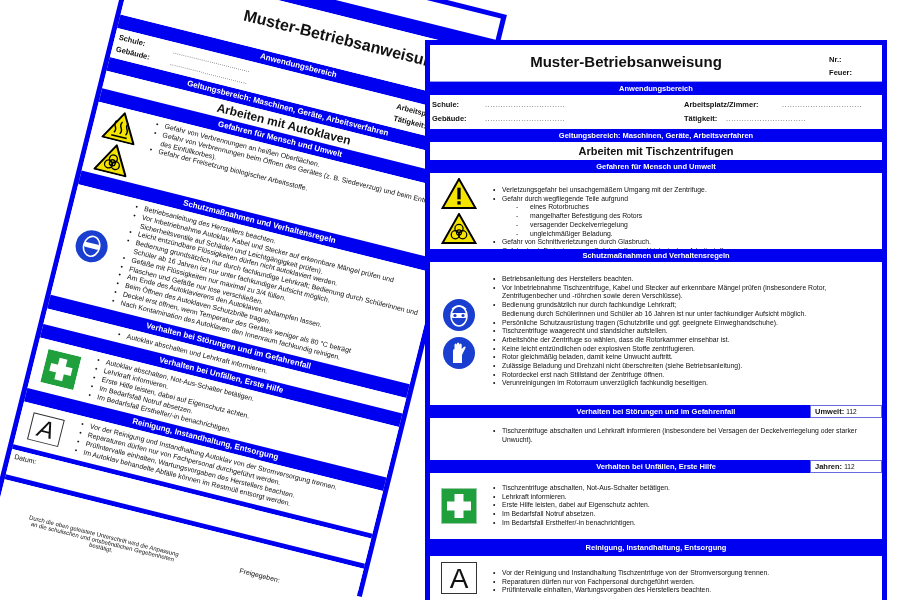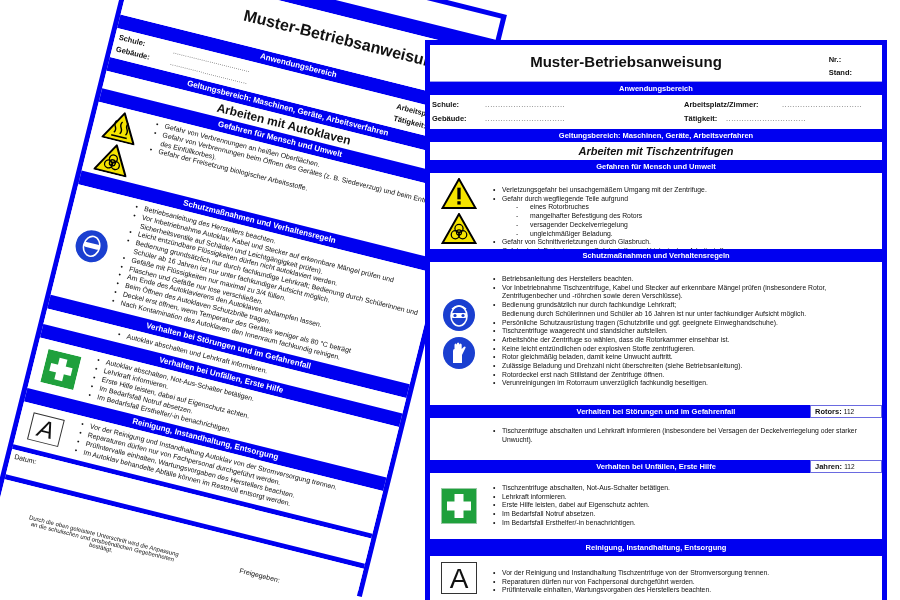--- a/index.html
+++ b/index.html
@@ -20,21 +20,21 @@
   #docR .title-row { height:36px; position:relative; border-bottom:1px solid #9a9af0; }
   #docR .title { position:absolute; left:0; right:60px; top:8px; text-align:center; font-size:15px; font-weight:bold; }
   #docR .meta { position:absolute; right:30px; top:8px; font-size:7.5px; font-weight:bold; line-height:13px; }
   #docR .bar { font-size:7.5px; height:13px; line-height:13px; position:relative; }
   #docR .bar .side { position:absolute; right:0; top:0; height:13px; width:72px; background:#fff; color:#111; border:1px solid #6a6ae0; box-sizing:border-box; text-align:left; padding-left:4px; font-size:7.5px; line-height:11px; }
   #docR .bar .side span.v { font-weight:normal; font-size:6.5px; }
   #docR .bar .lbl { display:inline-block; width:390px; text-align:center; }
   #docR .area { height:34px; position:relative; font-size:7.5px; font-weight:bold; }
   #docR .area .r { position:absolute; }
   #docR .area .dots { font-weight:normal; color:#555; letter-spacing:0.5px; }
-  #docR .subject { text-align:center; font-size:11px; font-weight:bold; height:18px; line-height:18px;font-style:italic; }
+  #docR .subject { text-align:center; font-size:11px; font-weight:bold; height:18px; line-height:18px; }
   #docR .content { display:flex; padding:5px 0; }
   #docR .icons { width:58px; display:flex; flex-direction:column; align-items:center; justify-content:center; gap:4px; flex-shrink:0; }
   #docR .text { flex:1; font-size:6.8px; line-height:8.7px; padding-right:8px; }
 
   
   #docL { left:60px; top:-40px; width:380px; height:600px; transform:rotate(14deg); transform-origin:center center; font-size:7.5px; }
   #docL .title-row { height:44px; position:relative; }
   #docL .bar { font-size:8px; height:14px; line-height:14px; }
   #docL .text { font-size:7px; line-height:8.8px; }
 </style>
@@ -154,21 +154,21 @@
     <div style="position:absolute; left:30px; top:28px; width:160px; text-align:center;">Durch die oben geleistete Unterschrift wird die Anpassung an die schulischen und ortsbefindlichen Gegebenheiten bestätigt.</div>
     <div style="position:absolute; left:250px; top:28px; font-size:7px;">Freigegeben:</div>
   </div>
 </div>
 
 <div id="docR" class="doc">
   <div class="title-row">
     <div class="title">Muster-Betriebsanweisung</div>
     <div class="meta">
       <div>Nr.:</div>
-      <div>Stand:</div>
+      <div>Feuer:</div>
     </div>
   </div>
   <div class="bar">Anwendungsbereich</div>
   <div class="area">
     <span class="r" style="left:2px; top:5px;">Schule:</span>
     <span class="r dots" style="left:55px; top:5px;">...............................</span>
     <span class="r" style="left:2px; top:19px;">Gebäude:</span>
     <span class="r dots" style="left:55px; top:19px;">...............................</span>
     <span class="r" style="left:254px; top:5px;">Arbeitsplatz/Zimmer:</span>
     <span class="r dots" style="left:352px; top:5px;">...............................</span>
@@ -240,21 +240,21 @@
         <li>Rotor gleichmäßig beladen, damit keine Unwucht auftritt.</li>
         <li>Zulässige Beladung und Drehzahl nicht überschreiten (siehe Betriebsanleitung).</li>
         <li>Rotordeckel erst nach Stillstand der Zentrifuge öffnen.</li>
         <li>Verunreinigungen im Rotorraum unverzüglich fachkundig beseitigen.</li>
       </ul>
     </div>
   </div>
 
   <div class="bar">
     <span class="lbl">Verhalten bei Störungen und im Gefahrenfall</span>
-    <span class="side"><span>Rotors:</span> <span class="v">112</span></span>
+    <span class="side"><span>Umwelt:</span> <span class="v">112</span></span>
   </div>
   <div class="content" style="height:42px; box-sizing:border-box;">
     <div class="icons"></div>
     <div class="text" style="padding-top:4px;">
       <ul class="bl">
           <li>Tischzentrifuge abschalten und Lehrkraft informieren (insbesondere bei Versagen der Deckelverriegelung oder starker Unwucht).</li>
         </ul>
     </div>
   </div>
 

